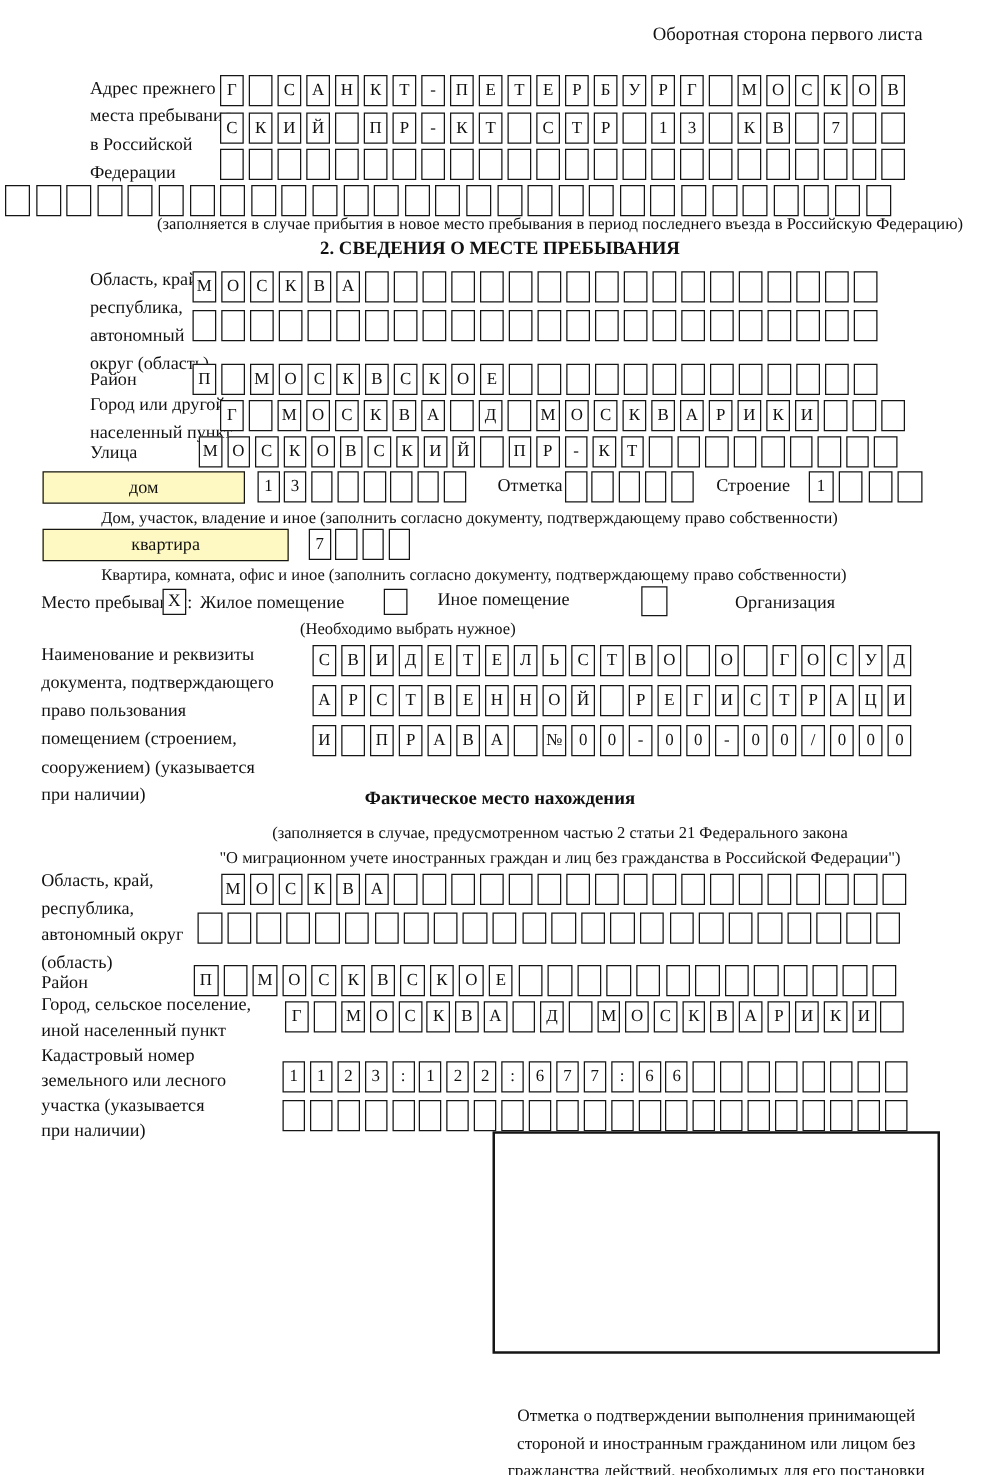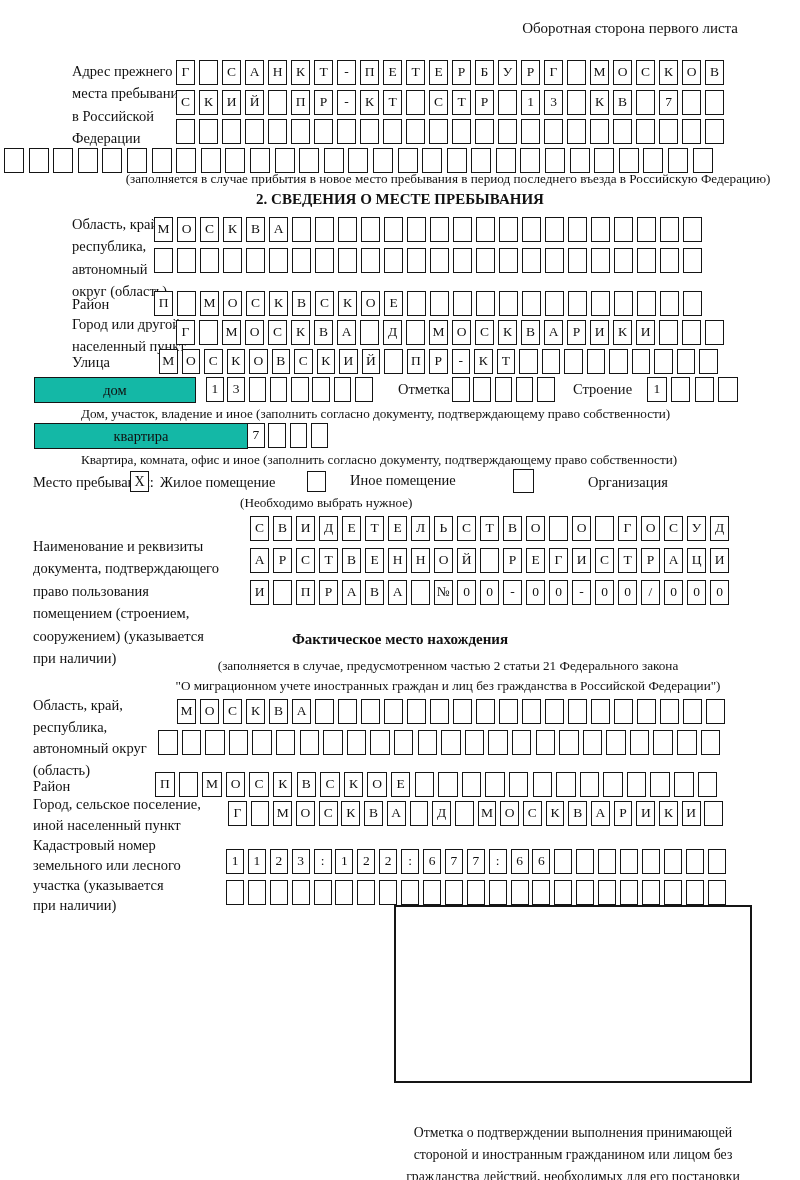--- a/index.html
+++ b/index.html
@@ -11,21 +11,21 @@
   .lh208 .ln{line-height:20.8px;}
   .lh20 .ln{line-height:20px;}
   .cap{font-size:13.2px;white-space:nowrap;margin-left:48px;}
   .center{left:0;width:800px;text-align:center;}
   .bold{font-weight:bold;}
   .cellrow{position:absolute;display:flex;}
   .cell{box-sizing:content-box;width:var(--cw,17px);height:22.5px;border:1.6px solid #151515;
         margin-right:var(--g,4px);display:flex;align-items:center;justify-content:center;
         font-size:13.5px;background:#fff;}
   .widebox{position:absolute;box-sizing:border-box;border:1.6px solid #151515;height:26px;
-        display:flex;align-items:center;justify-content:center;font-size:14.5px;background:#14b8a6;}
+        display:flex;align-items:center;justify-content:center;font-size:14.5px;background:#fef9c3;}
   .chk{position:absolute;box-sizing:border-box;border:1.6px solid #151515;width:20px;height:22px;
         display:flex;align-items:center;justify-content:center;font-size:14px;background:#fff;}
   .stamp{position:absolute;border:2px solid #151515;background:#fff;}
   .botcap{font-size:13.8px;line-height:22px;text-align:center;margin-top:36px;}
   .inl{white-space:nowrap;font-size:14.5px;}
 </style>
 </head>
 <body>
 
 <div id="page">
@@ -319,39 +319,39 @@
     </div>
   <div class="abs inl" style="left:573px;top:381px;">Строение</div>
   <div class="cellrow" style="left:647px;top:377px;--cw:17.5px;--g:4.3px;">
       <span class="cell">1</span>
       <span class="cell"></span>
       <span class="cell"></span>
       <span class="cell"></span>
     </div>
   <div class="abs cap" style="left:33px;top:406px;">Дом, участок, владение и иное (заполнить согласно документу, подтверждающему право собственности)</div>
 
-  <div class="widebox" style="left:34px;top:423px;width:214px;">квартира</div>
+  <div class="widebox" style="left:34px;top:423px;width:197px;">квартира</div>
   <div class="cellrow" style="left:247px;top:423px;--cw:15.5px;--g:3.8px;">
       <span class="cell">7</span>
       <span class="cell"></span>
       <span class="cell"></span>
       <span class="cell"></span>
     </div>
   <div class="abs cap" style="left:33px;top:452px;">Квартира, комната, офис и иное (заполнить согласно документу, подтверждающему право собственности)</div>
 
   <div class="abs inl" style="left:33px;top:474px;">Место пребывания:</div>
   <div class="chk" style="left:130px;top:471px;width:19px;height:21px;">X</div>
   <div class="abs inl" style="left:160px;top:474px;">Жилое помещение</div>
   <div class="chk" style="left:307px;top:471px;width:19px;height:21px;"></div>
   <div class="abs inl" style="left:350px;top:472px;">Иное помещение</div>
   <div class="chk" style="left:513px;top:469px;width:21px;height:24px;"></div>
   <div class="abs inl" style="left:588px;top:474px;">Организация</div>
   <div class="abs cap" style="left:192px;top:495px;">(Необходимо выбрать нужное)</div>
 
-  <div class="abs lbl" style="left:33px;top:513px;margin-top:22px;">
+  <div class="abs lbl" style="left:33px;top:513px;">
       <div class="ln">Наименование и реквизиты</div>
       <div class="ln">документа, подтверждающего</div>
       <div class="ln">право пользования</div>
       <div class="ln">помещением (строением,</div>
       <div class="ln">сооружением) (указывается</div>
       <div class="ln">при наличии)</div>
     </div>
   <div class="cellrow" style="left:250px;top:516px;">
       <span class="cell">С</span>
       <span class="cell">В</span>

